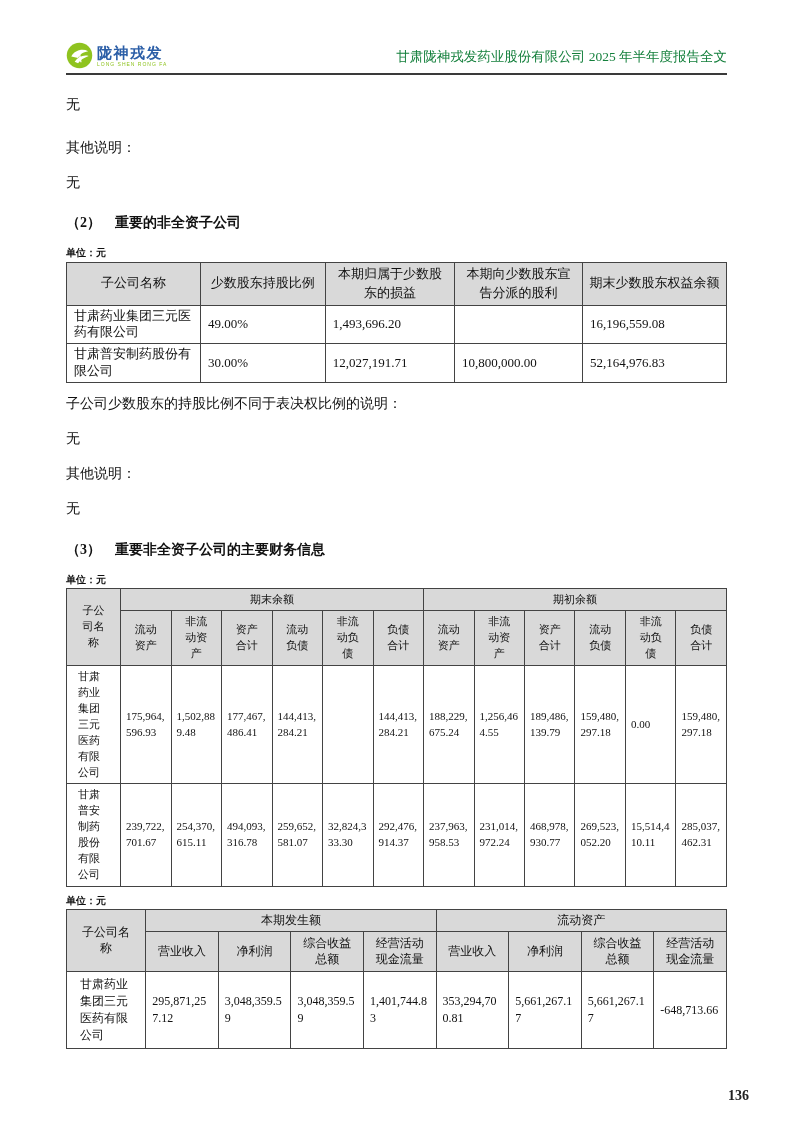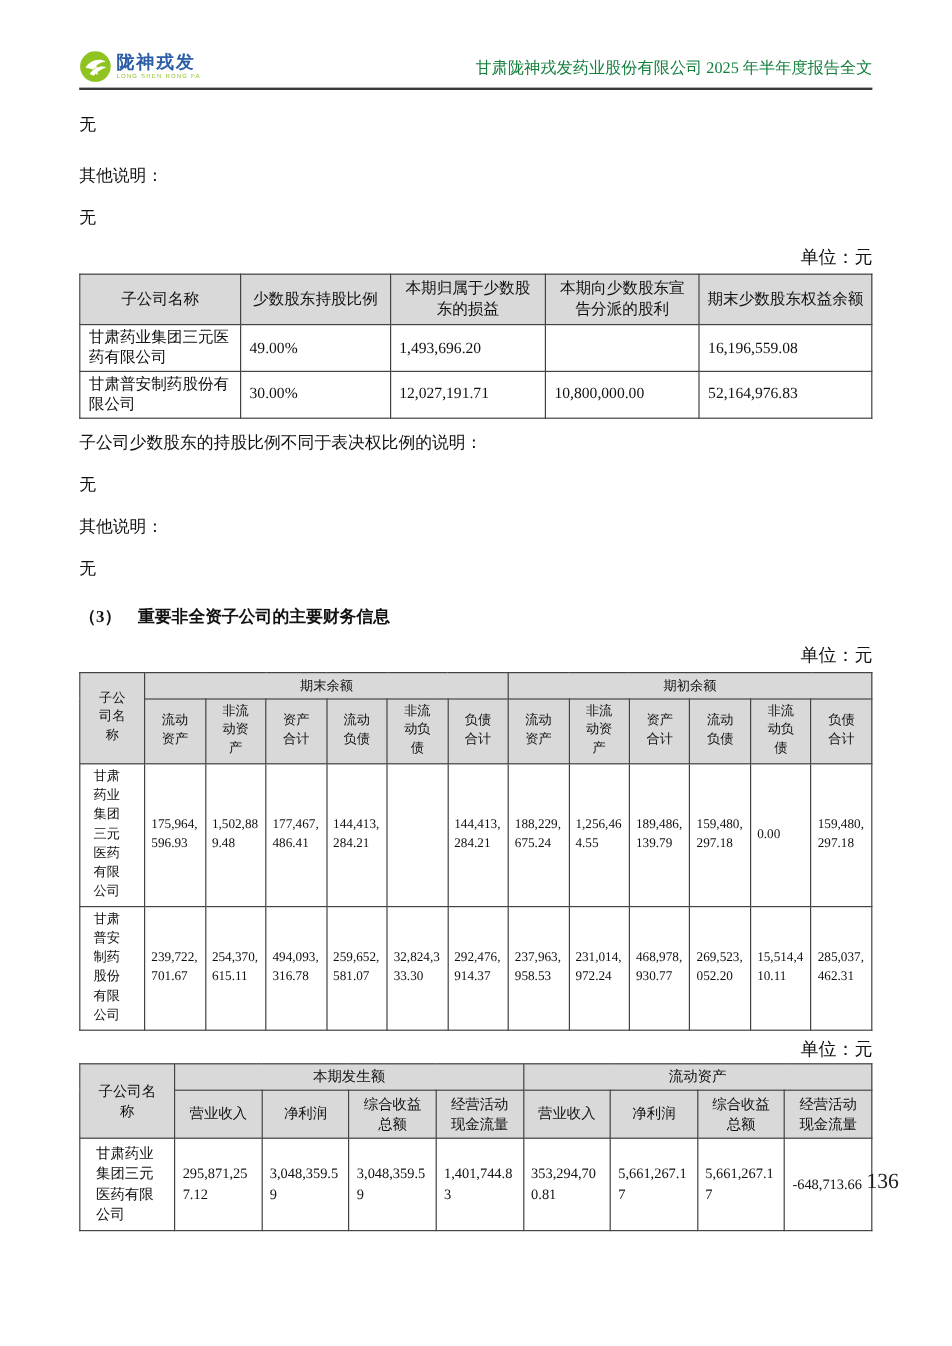--- a/index.html
+++ b/index.html
@@ -28,21 +28,21 @@
   }
   .rpt-title { font-size:13.5px; color:#15803d; padding-bottom:3px; }
 
   
   .para { margin:19px 0 0 0; line-height:1.15; }
   .para.first { margin-top:22px; }
   .para.wide  { margin-top:27px; }
   .para.tight { margin-top:13px; }
   .heading { margin:24px 0 0 0; font-weight:bold; line-height:1.15; }
   .heading .hnum { margin-right:14px; }
-  .unit { margin:16px 0 0 0; text-align:right; font-size:15px; line-height:1.15; }
+  .unit { margin:16px 0 0 0; font-size:10px; line-height:1.15;font-weight:bold; }
   .unit.tight { margin-top:8px; }
 
   
   table { border-collapse:collapse; width:100%; table-layout:fixed; margin-top:3px; }
   th, td { border:1px solid #434343; font-weight:normal; }
   th { background:#d9d9d9; text-align:center; vertical-align:middle; }
   td { background:#ffffff; vertical-align:middle; }
   td.num { text-align:left; word-break:break-all; }
   td.name { text-align:left; }
 
@@ -63,21 +63,21 @@
   
   .t3 { font-size:12px; margin-top:2px; }
   .t3 th.group { height:22px; padding:1px 4px; }
   .t3 th.sub { padding:3px 8px; line-height:1.4; }
   .t3 th.nameh { padding:3px 13px; line-height:1.4; }
   .t3 td { line-height:1.42; }
   .t3 td.name { padding:4px 13px; }
   .t3 td.num  { padding:4px 6px; }
 
   .pagenum {
-    position:absolute; top:974px; right:44px; font-size:18px; color:#222;
+    position:absolute; top:1088px; right:44px; font-size:14px; color:#222;font-weight:bold;
   }
 </style>
 </head>
 <body>
 
 <div class="page">
 
   <div class="hdr">
     <div class="logo">
       <svg viewBox="0 0 28 28" xmlns="http://www.w3.org/2000/svg">
@@ -91,20 +91,23 @@
         <div class="logo-en">LONG SHEN RONG FA</div>
       </div>
     </div>
     <div class="rpt-title">甘肃陇神戎发药业股份有限公司 2025 年半年度报告全文</div>
   </div>
 
   <p class="para first">无</p>
   <p class="para wide">其他说明：</p>
   <p class="para">无</p>
 
+  <p class="heading">
+    <span class="hnum">（2）</span><span>重要的非全资子公司</span>
+  </p>
   <p class="unit">单位：元</p>
 
   <table class="t1">
     <colgroup>
       <col style="width:20.3%">
         <col style="width:18.9%">
         <col style="width:19.6%">
         <col style="width:19.4%">
         <col style="width:21.8%">
     </colgroup>

